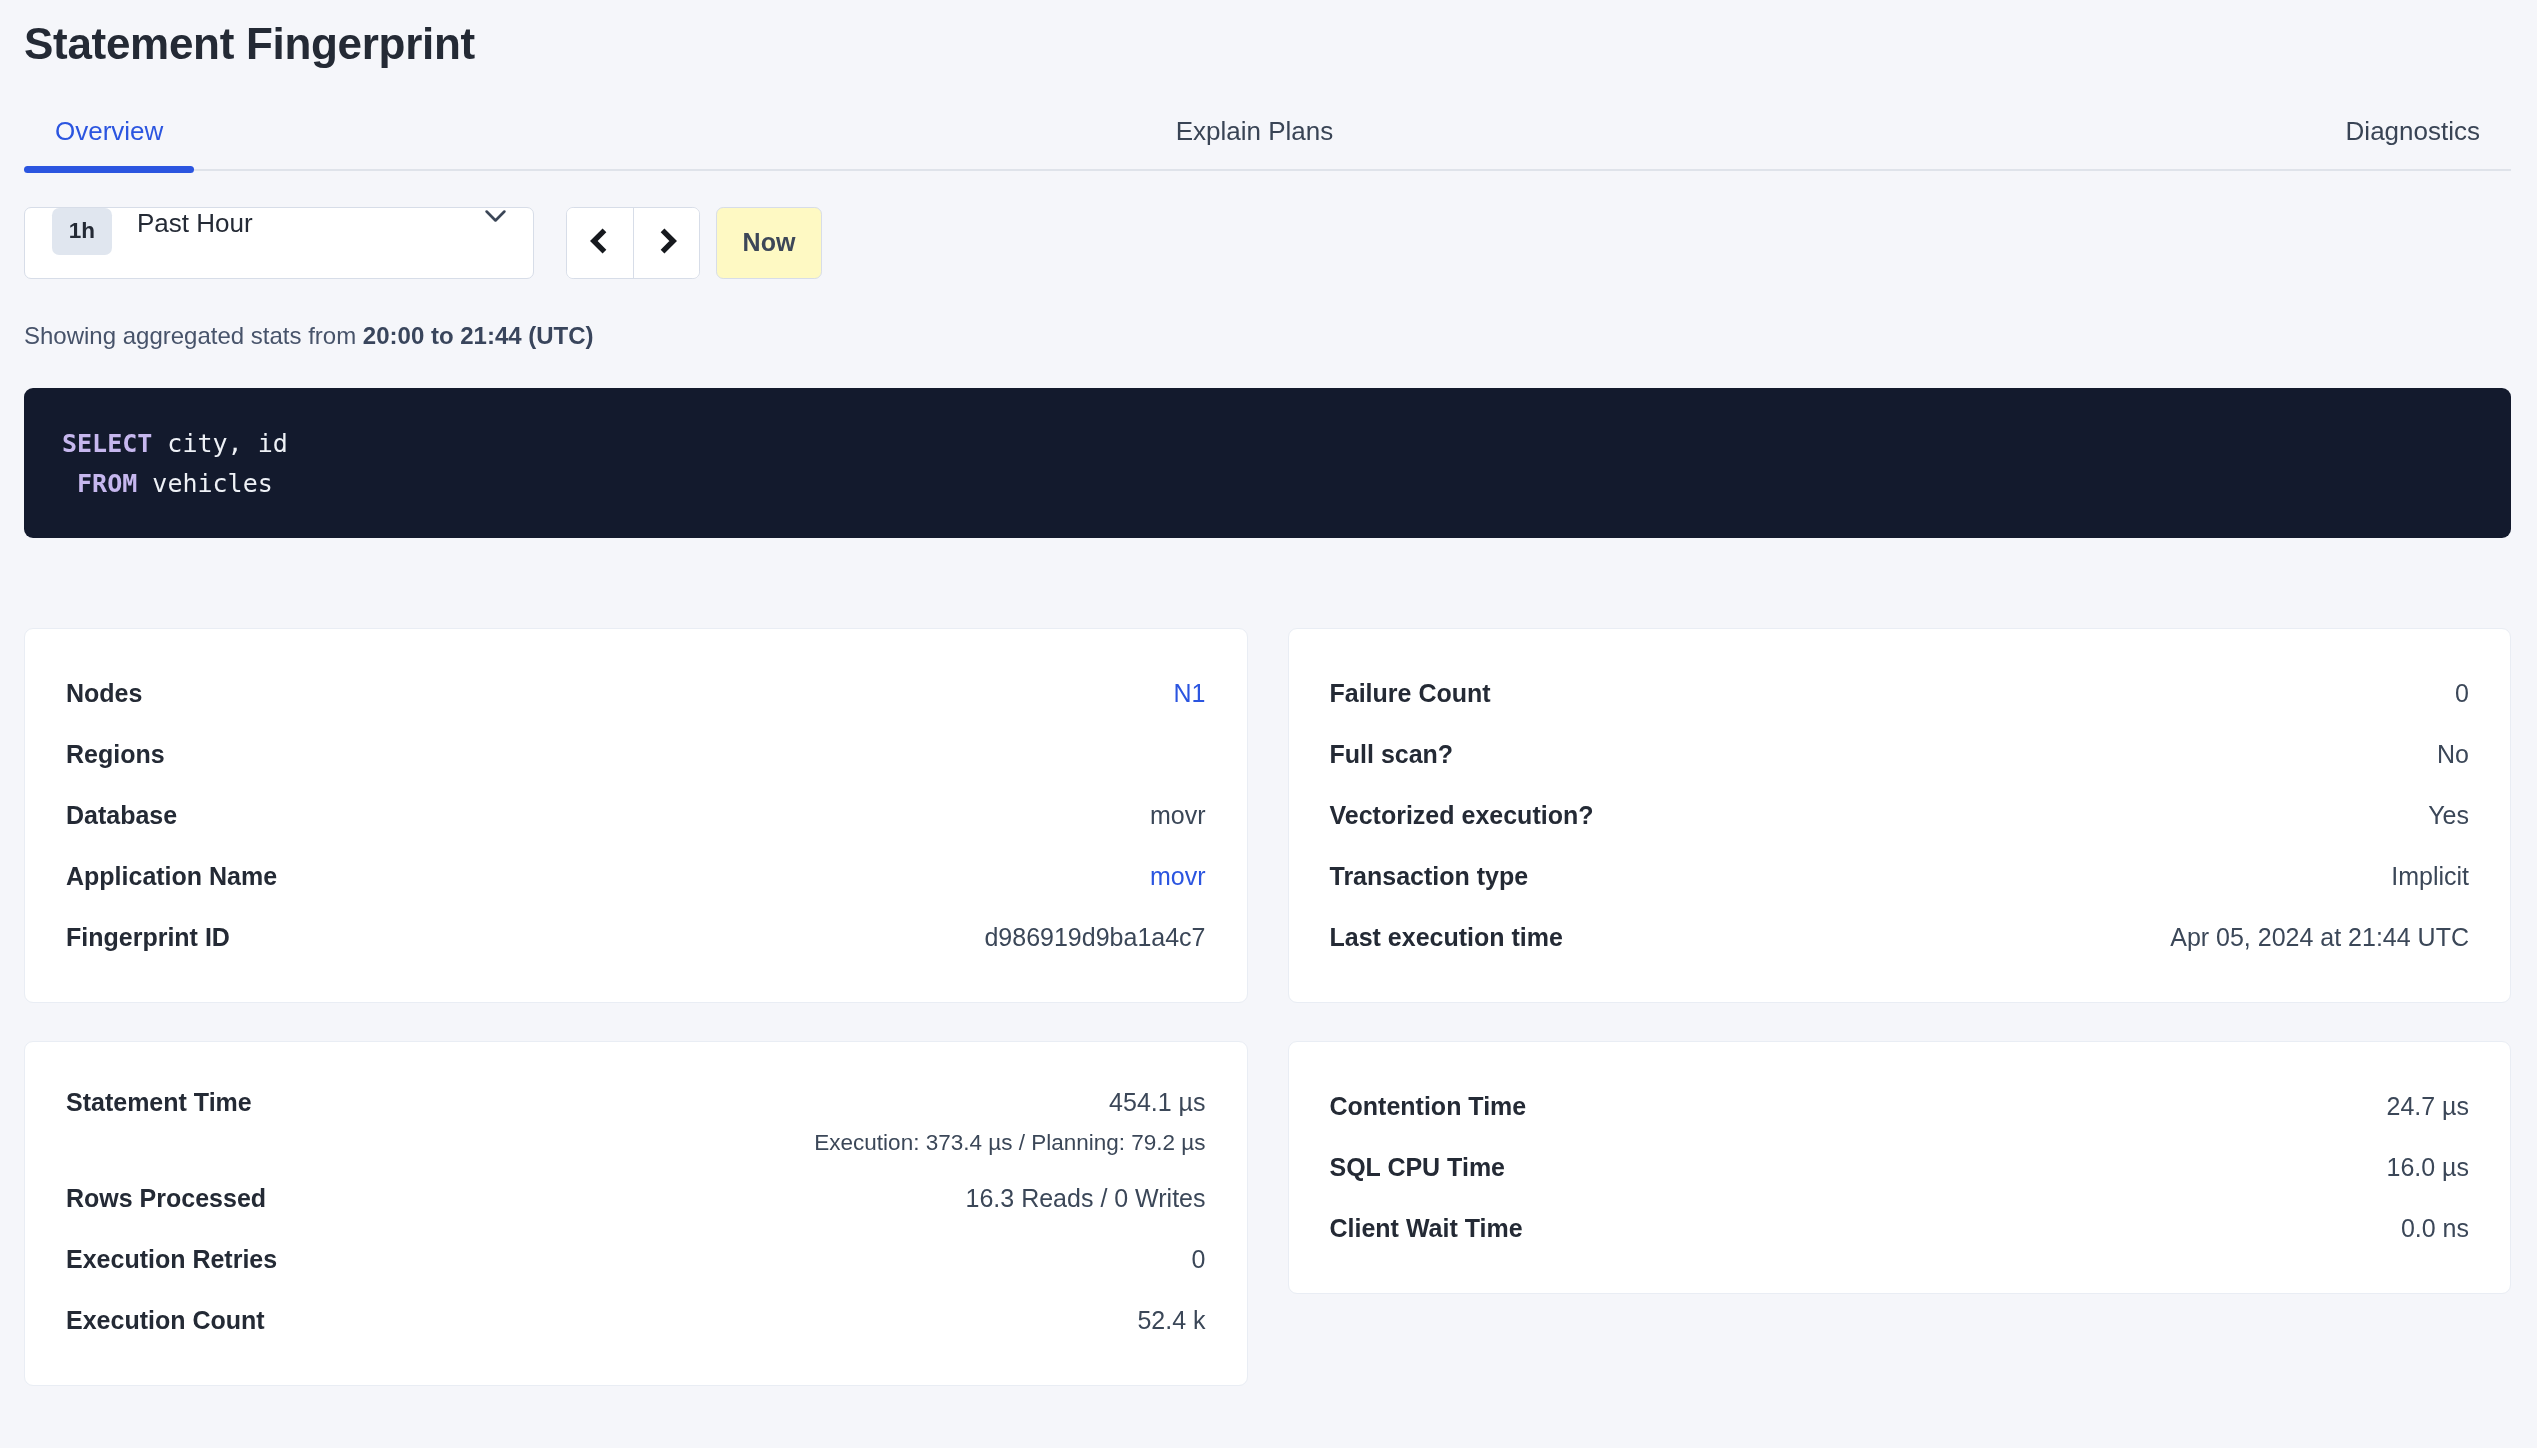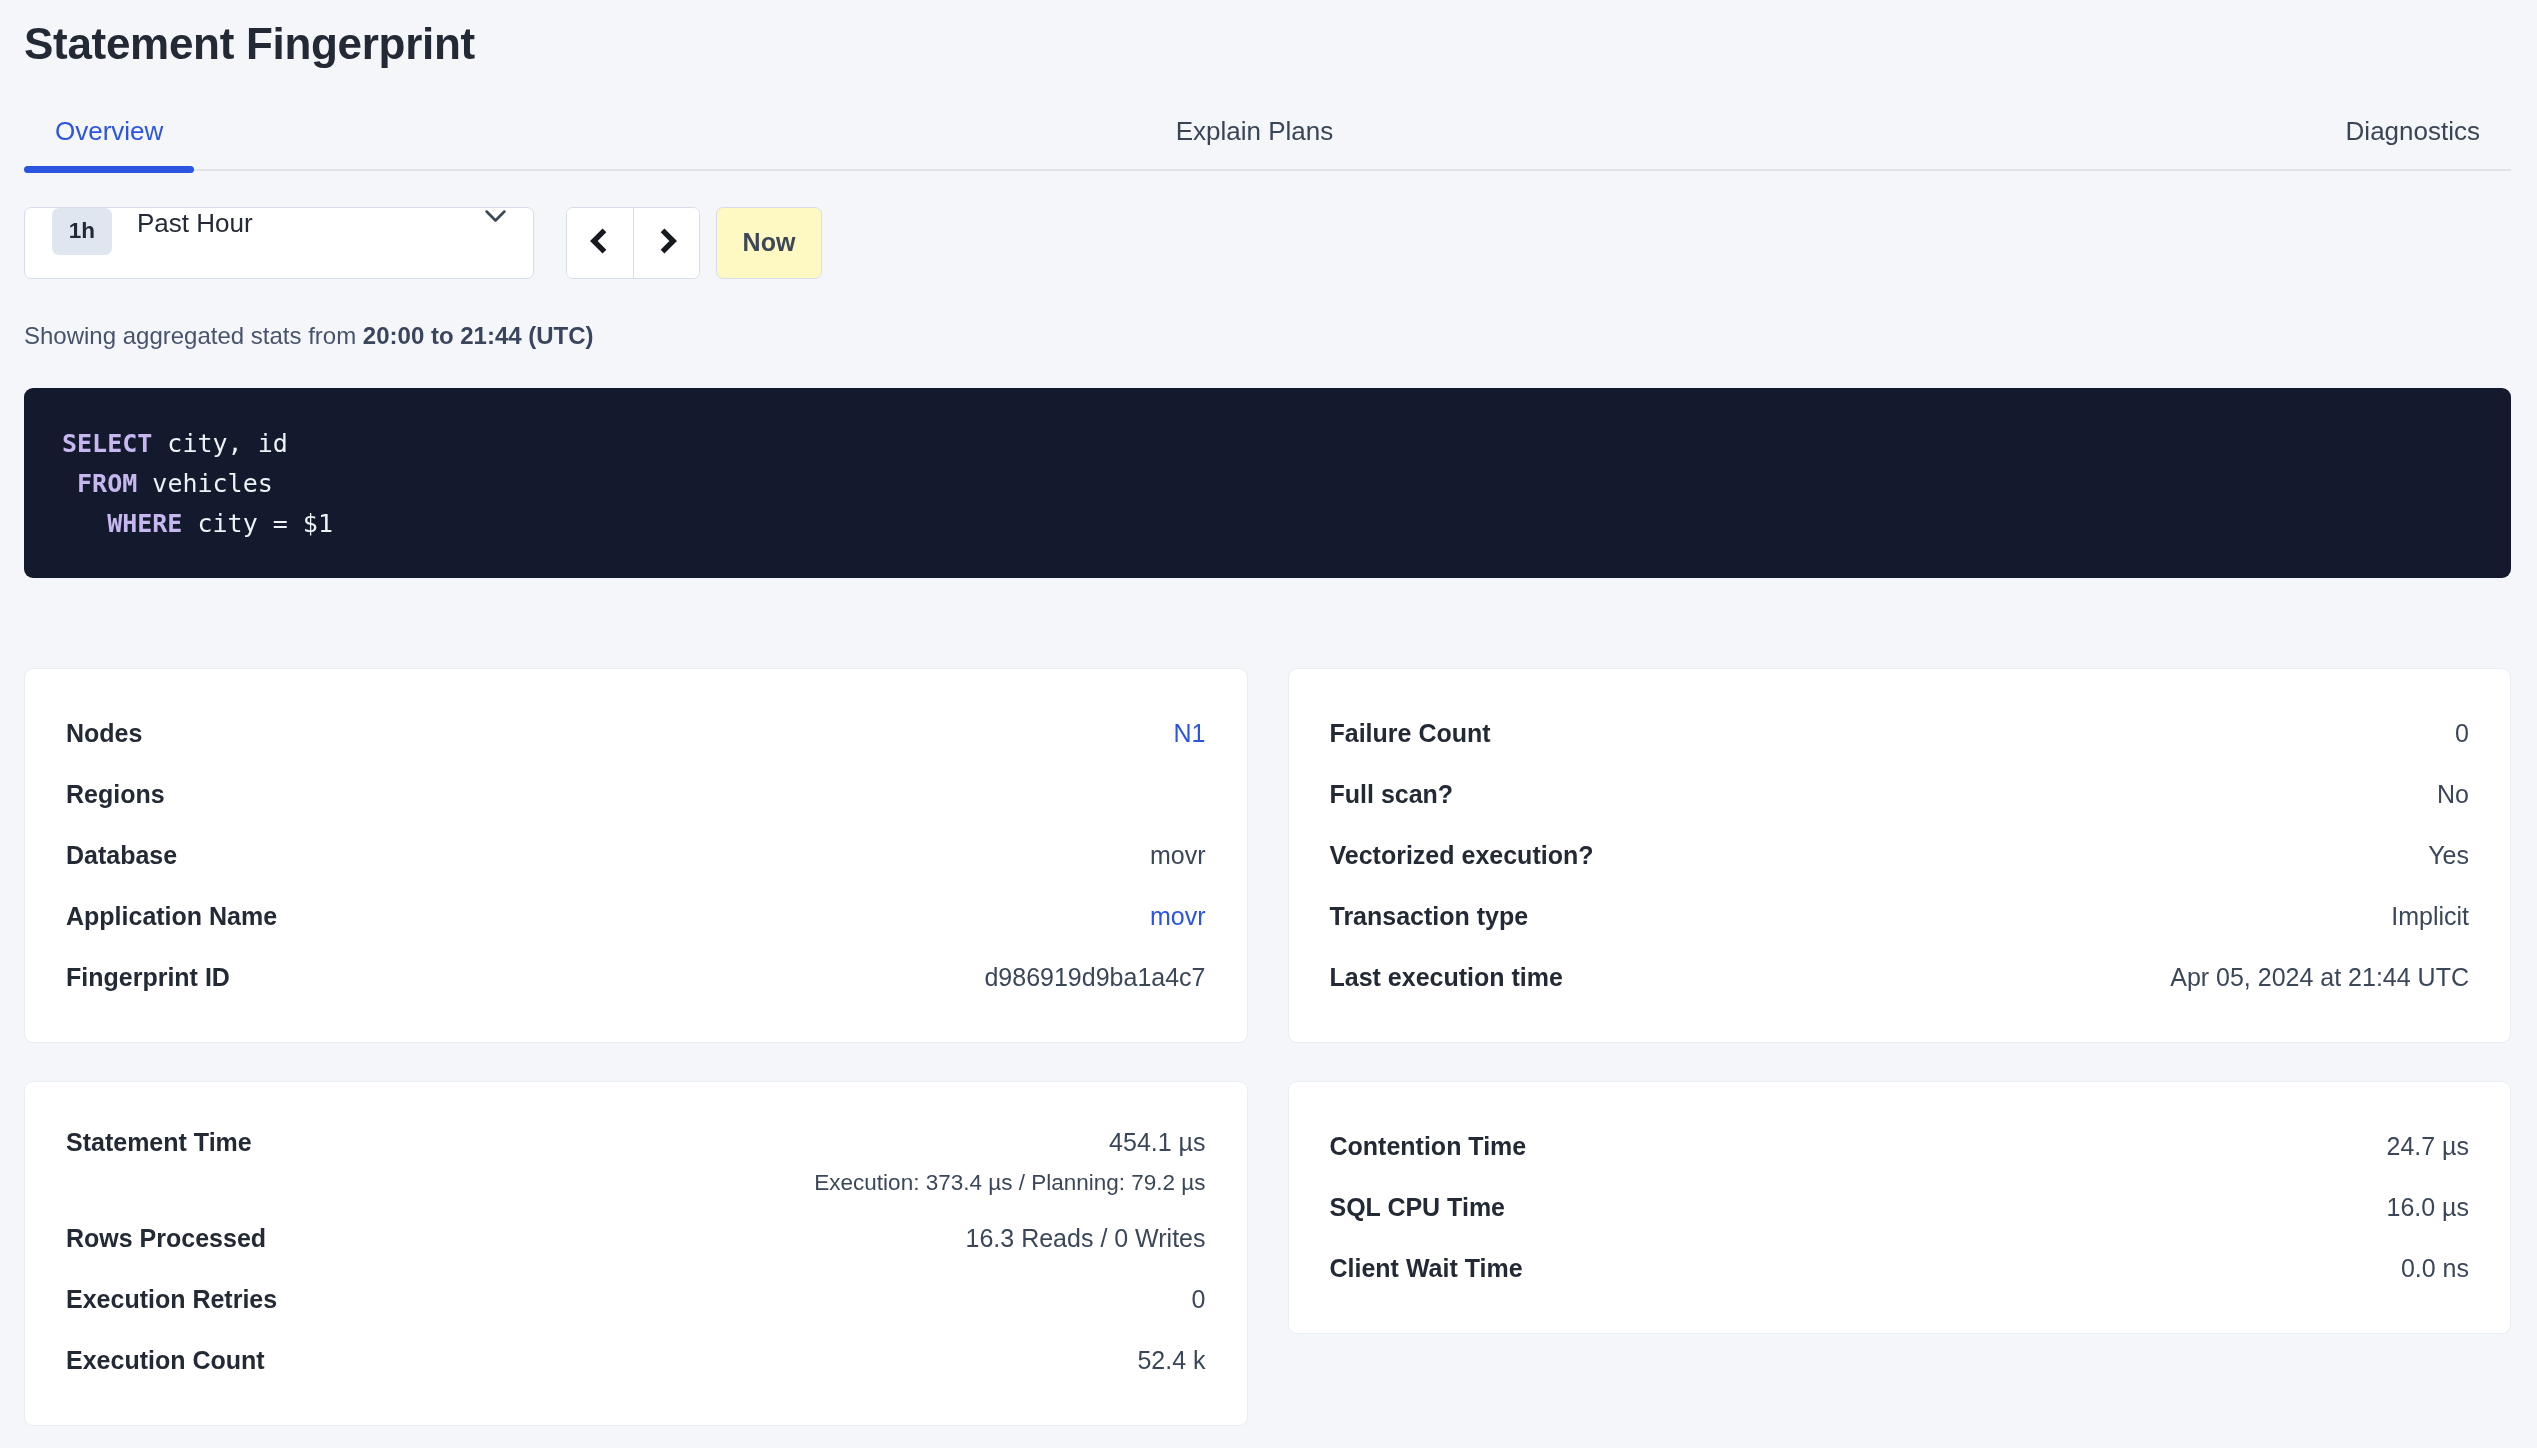--- a/index.html
+++ b/index.html
@@ -166,21 +166,21 @@
           </svg>
         </span>
       </button>
     </div>
 
     <button class="now-btn">Now</button>
   </div>
 
   <div class="agg-note"><span>Showing aggregated stats from </span><b>20:00 to 21:44 (UTC)</b></div>
 
-  <div class="sql-box"><div class="sql-line"><span></span><span class="sql-kw">SELECT</span><span> city, id</span></div><div class="sql-line"><span> </span><span class="sql-kw">FROM</span><span> vehicles</span></div><div class="sql-line"><span>   </span><span class="sql-kw">WHERE</span><span> city = $1</span></div></div>
+  <div class="sql-box"><div class="sql-line"><span></span><span class="sql-kw">SELECT</span><span> city, id</span></div><div class="sql-line"><span> </span><span class="sql-kw">FROM</span><span> vehicles</span></div></div>
 
   <div class="cards">
 
     <div class="card">
       <div class="card-row">
         <span class="row-label">Nodes</span>
         <a class="row-value link">N1</a>
       </div>
       <div class="card-row">
         <span class="row-label">Regions</span>

